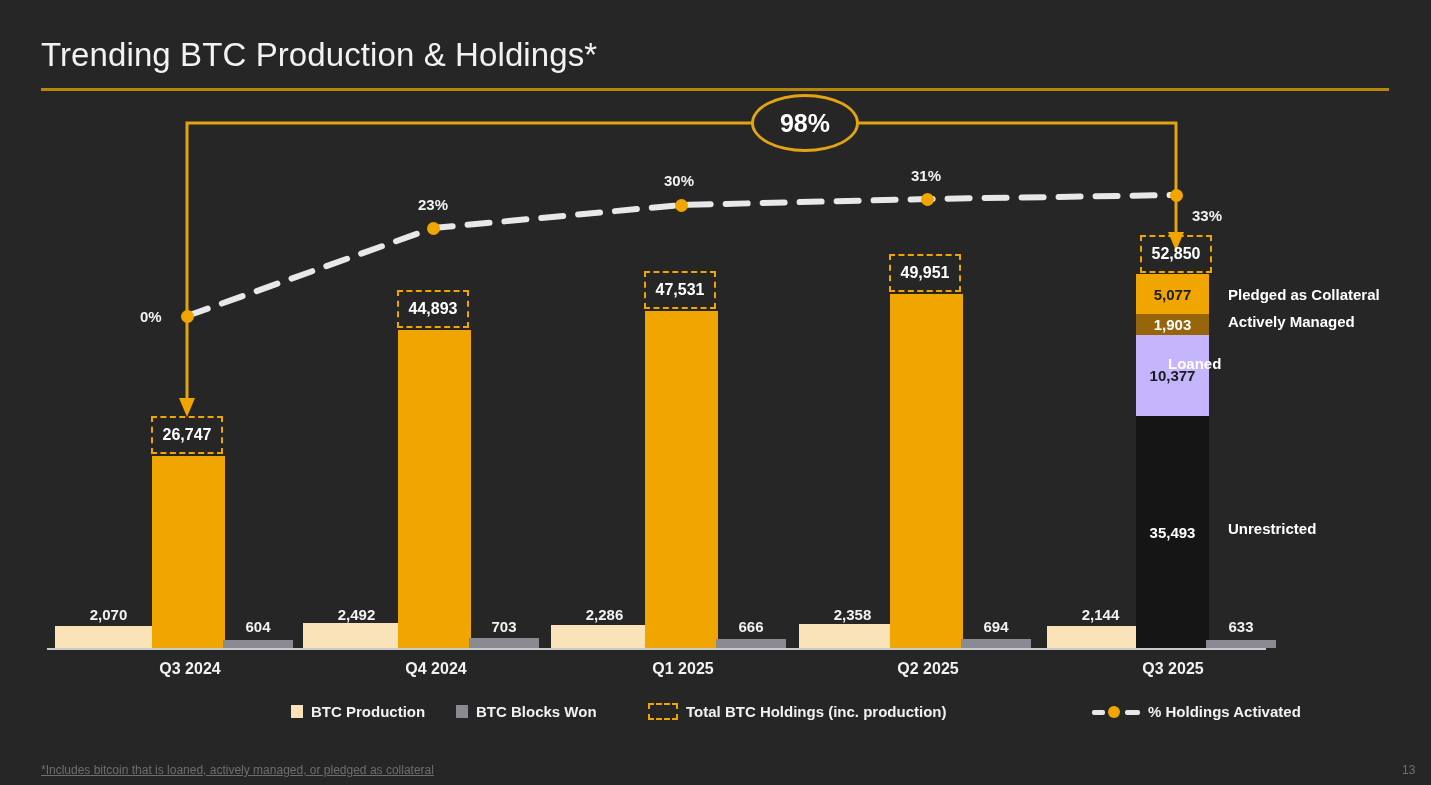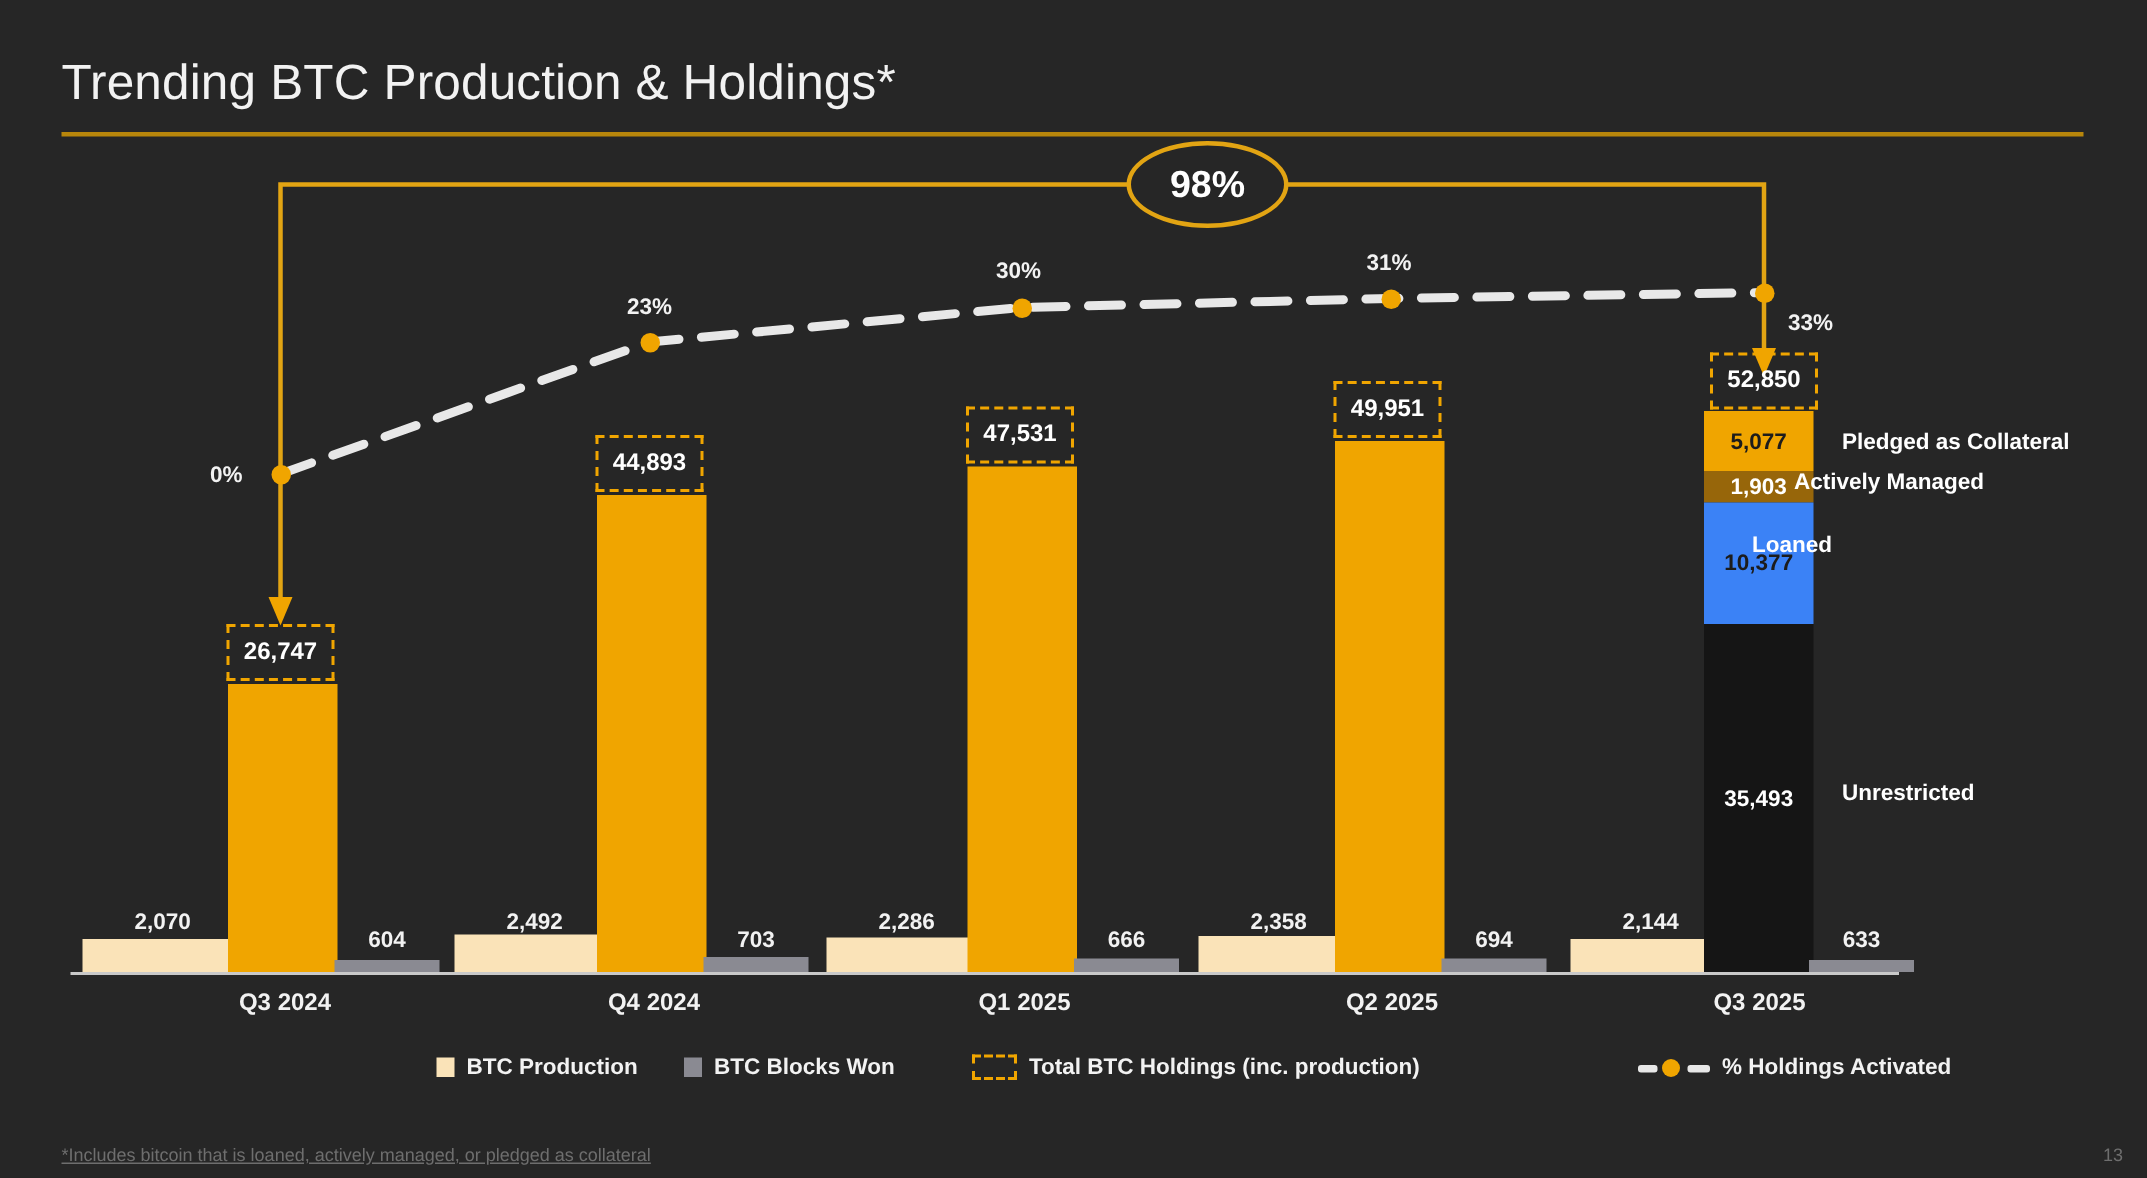--- a/index.html
+++ b/index.html
@@ -52,21 +52,21 @@
 
   
   .stack { position: absolute; }
   .seg {
     position: absolute; left: 0; width: 100%;
     display: flex; align-items: center; justify-content: center;
     font-size: 15px; font-weight: bold; white-space: nowrap; text-align: right;
   }
   .seg-pledged   { background: #F0A500; color: #1C1C1C; }
   .seg-managed   { background: #97660A; color: #FFFFFF; }
-  .seg-loaned    { background: #3b82f6; color: #1C1C1C; }
+  .seg-loaned    { background: #c4b5fd; color: #1C1C1C; }
   .seg-unrestr   { background: #151515; color: #FFFFFF; }
 
   .seg-label {
     position: absolute;
     font-size: 15px; font-weight: bold; color: #FFFFFF;
     white-space: nowrap;
   }
 
   
   .pct-dot {
@@ -225,21 +225,21 @@
       </div>
 
       <div class="hold-box" style="left:1140px; bottom:512px; width:72px; height:38px;">52,850</div>
 
       <div class="bar bar-blocks" style="left:1206px; width:70px;  height:8px; bottom:137px;"></div>
       <div class="bar-val" style="left:1206px; width:70px; bottom:150px;">633</div>
     </div>
     <div class="xlabel" style="left:1093px; width:160px;">Q3 2025</div>
 
     <div class="seg-label" style="left:1228px; top:286px;">Pledged as Collateral</div>
-    <div class="seg-label" style="left:1196px; top:313px;">Actively Managed</div>
+    <div class="seg-label" style="left:1228px; top:313px;">Actively Managed</div>
     <div class="seg-label" style="left:1168px; top:355px;text-align:right;">Loaned</div>
     <div class="seg-label" style="left:1228px; top:520px;">Unrestricted</div>
 
     <div class="axis-line"></div>
   </div>
 
   <div class="legend">
     <div class="leg-item" style="left:291px;">
       <span class="sw-sq sw-prod"></span>
       <span>BTC Production</span>

